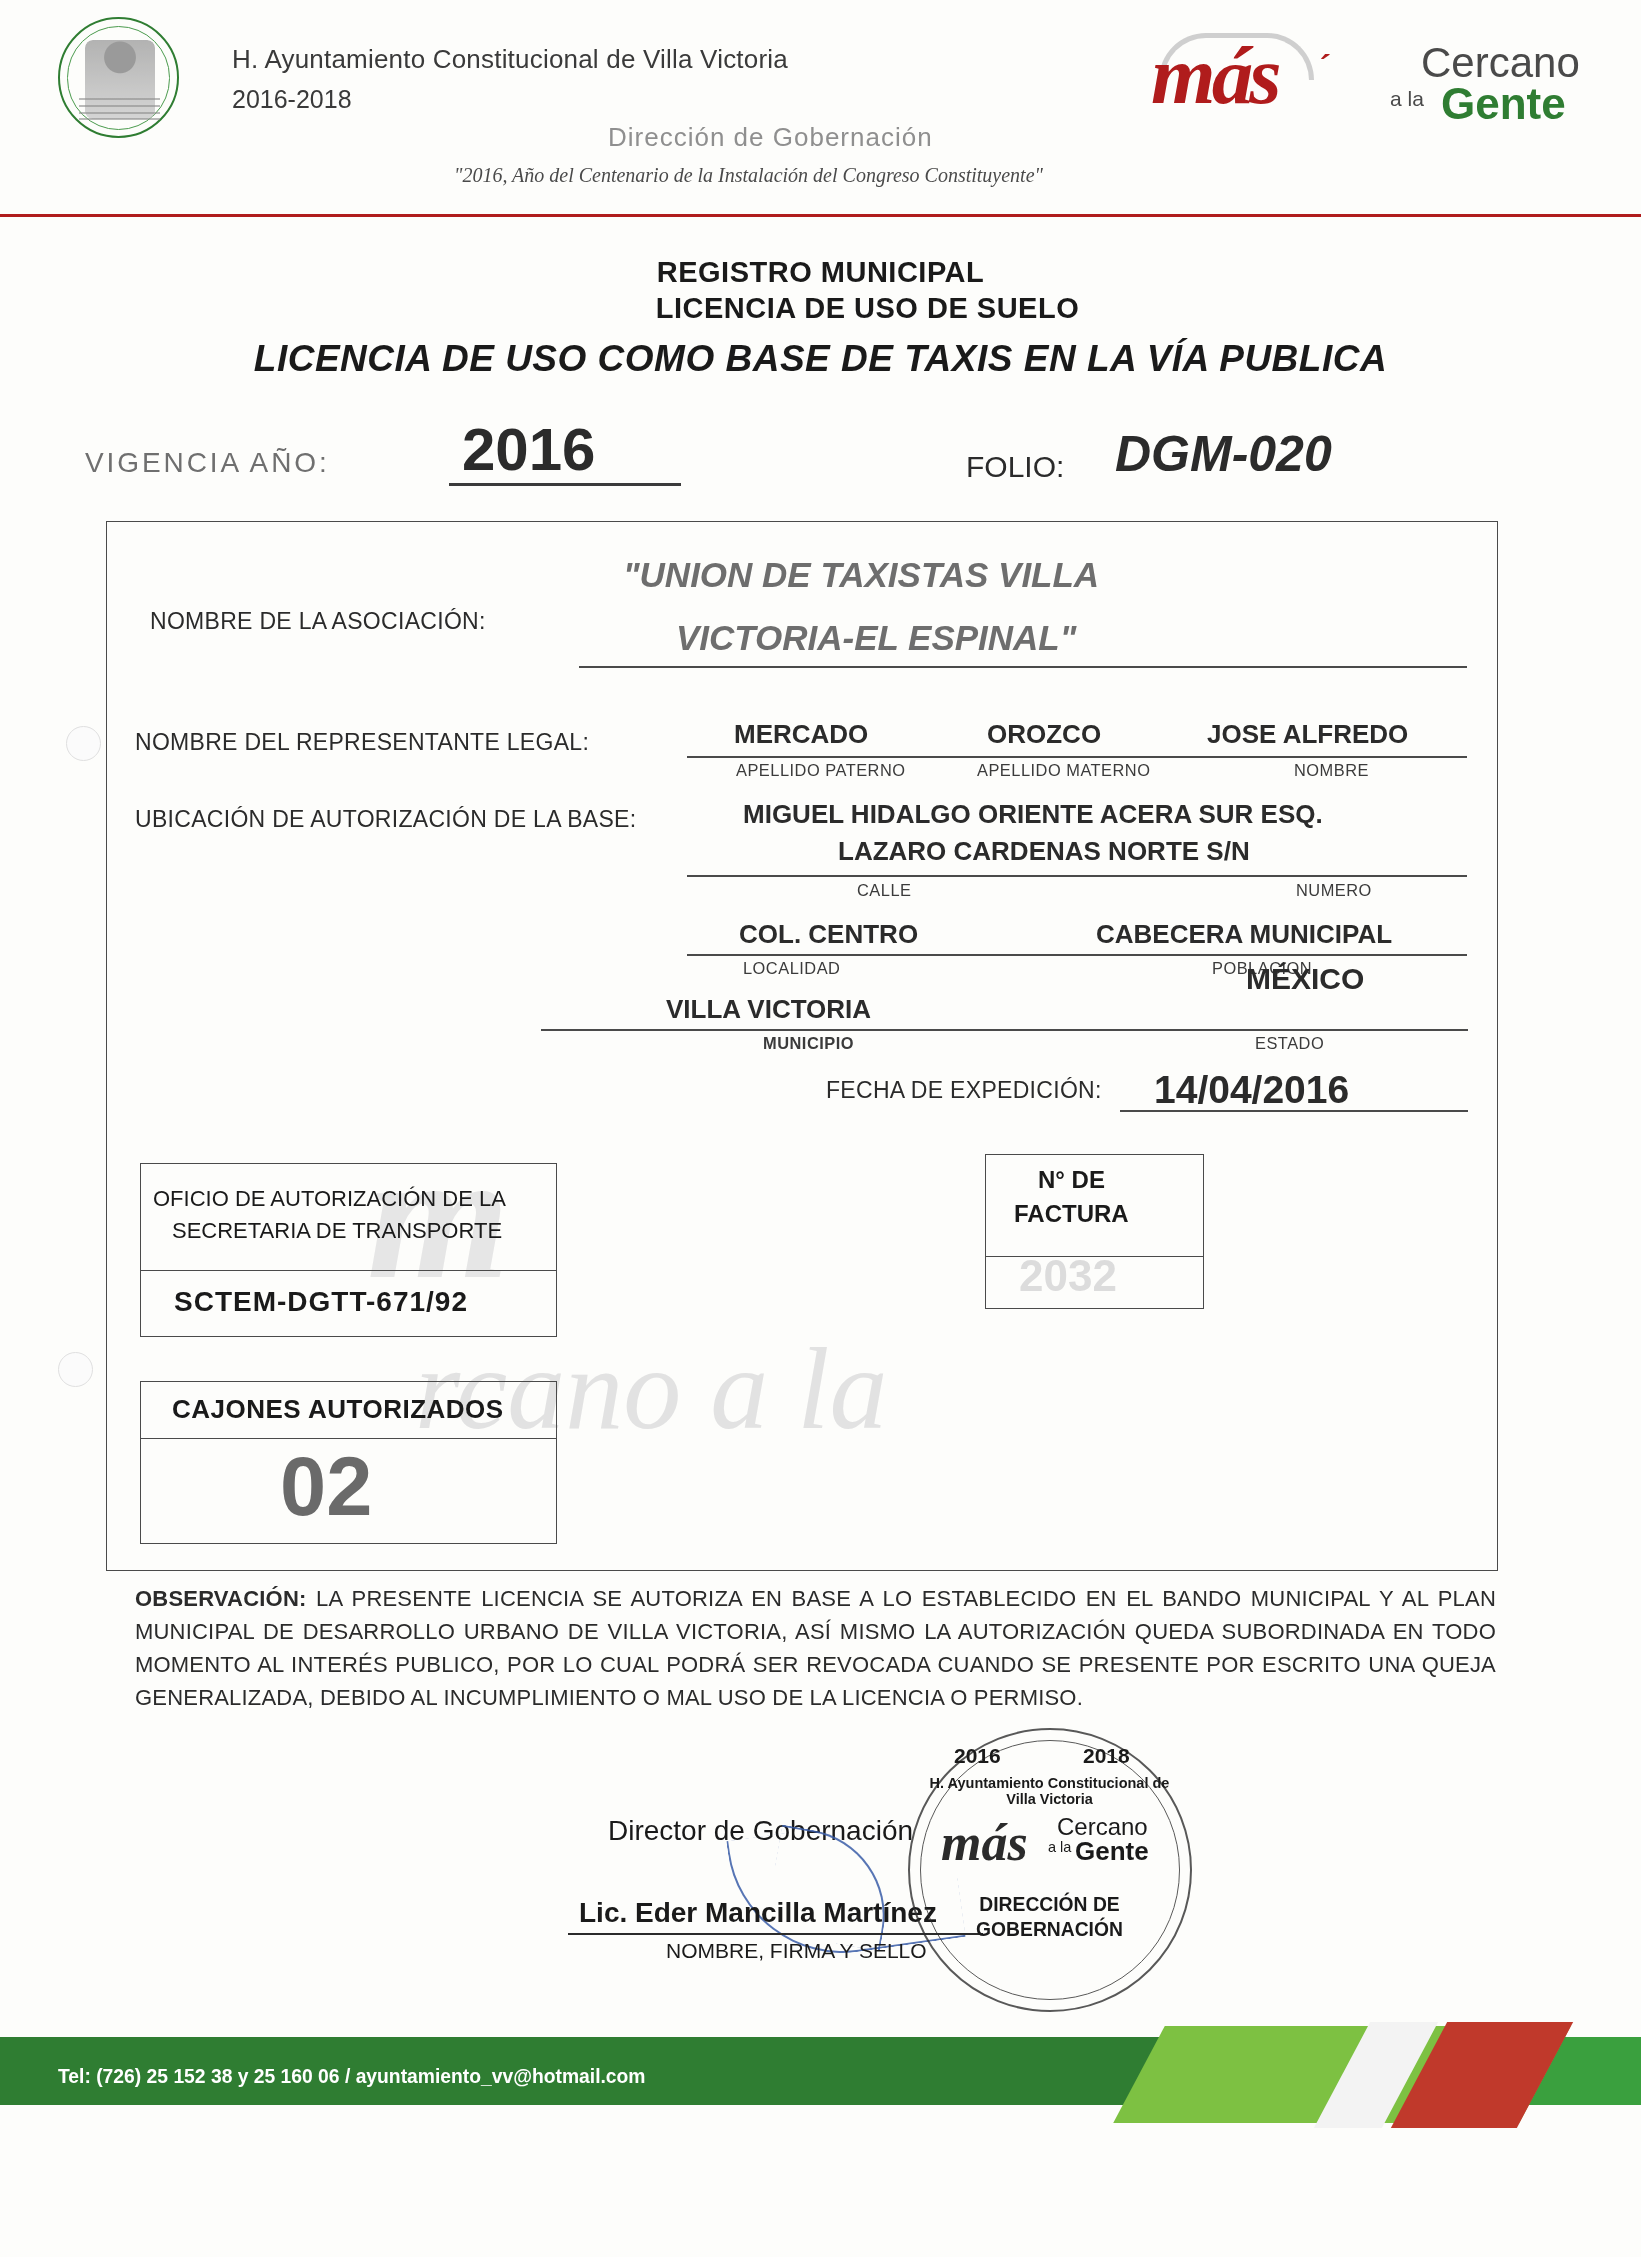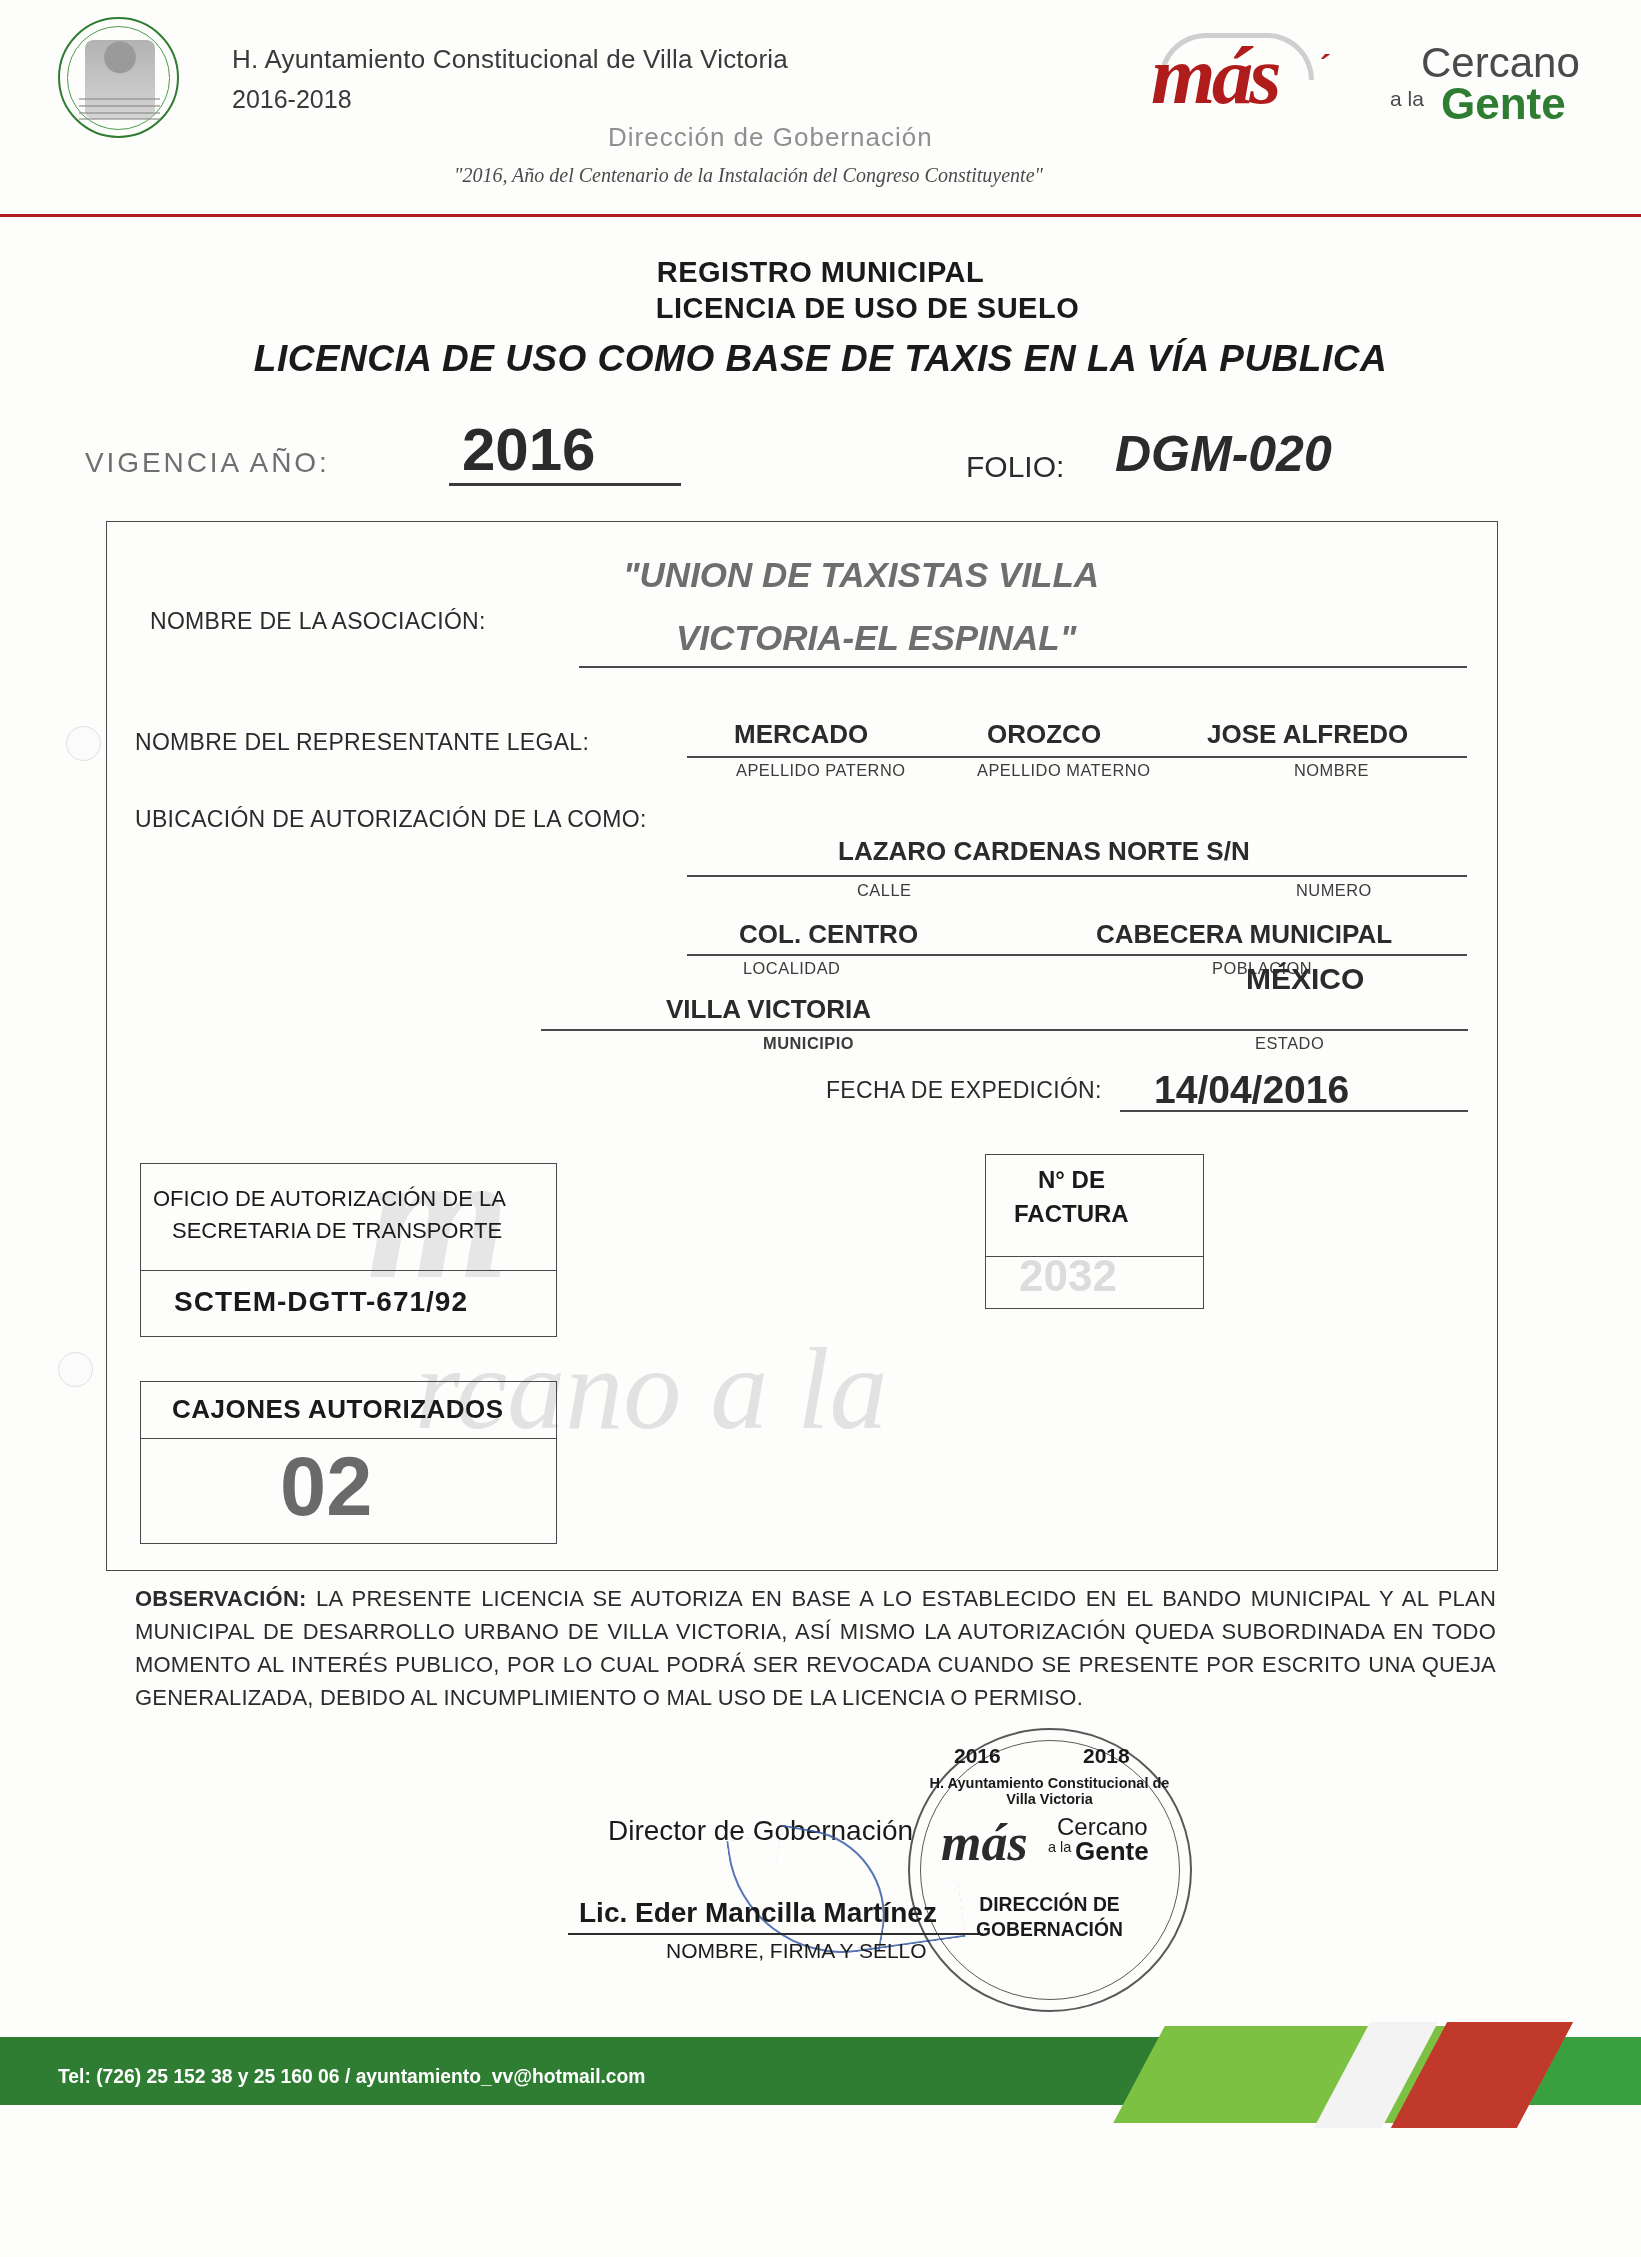--- a/index.html
+++ b/index.html
@@ -315,21 +315,22 @@
 
   <div class="lbl rep-lbl">NOMBRE DEL REPRESENTANTE LEGAL:</div>
   <div class="val rep-ap">MERCADO</div>
   <div class="val rep-am">OROZCO</div>
   <div class="val rep-nb">JOSE ALFREDO</div>
   <div class="line rep-line"></div>
   <div class="small lbl rep-s1">APELLIDO PATERNO</div>
   <div class="small lbl rep-s2">APELLIDO MATERNO</div>
   <div class="small lbl rep-s3">NOMBRE</div>
 
-  <div class="lbl ubi-lbl">UBICACIÓN DE AUTORIZACIÓN DE LA COMO:</div>
+  <div class="lbl ubi-lbl">UBICACIÓN DE AUTORIZACIÓN DE LA BASE:</div>
+  <div class="val ubi-v1">MIGUEL HIDALGO ORIENTE ACERA SUR ESQ.</div>
   <div class="val ubi-v2">LAZARO CARDENAS NORTE S/N</div>
   <div class="line ubi-line"></div>
   <div class="small lbl ubi-s1">CALLE</div>
   <div class="small lbl ubi-s2">NUMERO</div>
 
   <div class="val col-v">COL. CENTRO</div>
   <div class="val pob-v">CABECERA MUNICIPAL</div>
   <div class="line col-line"></div>
   <div class="small lbl col-s1">LOCALIDAD</div>
   <div class="small lbl col-s2">POBLACION</div>

